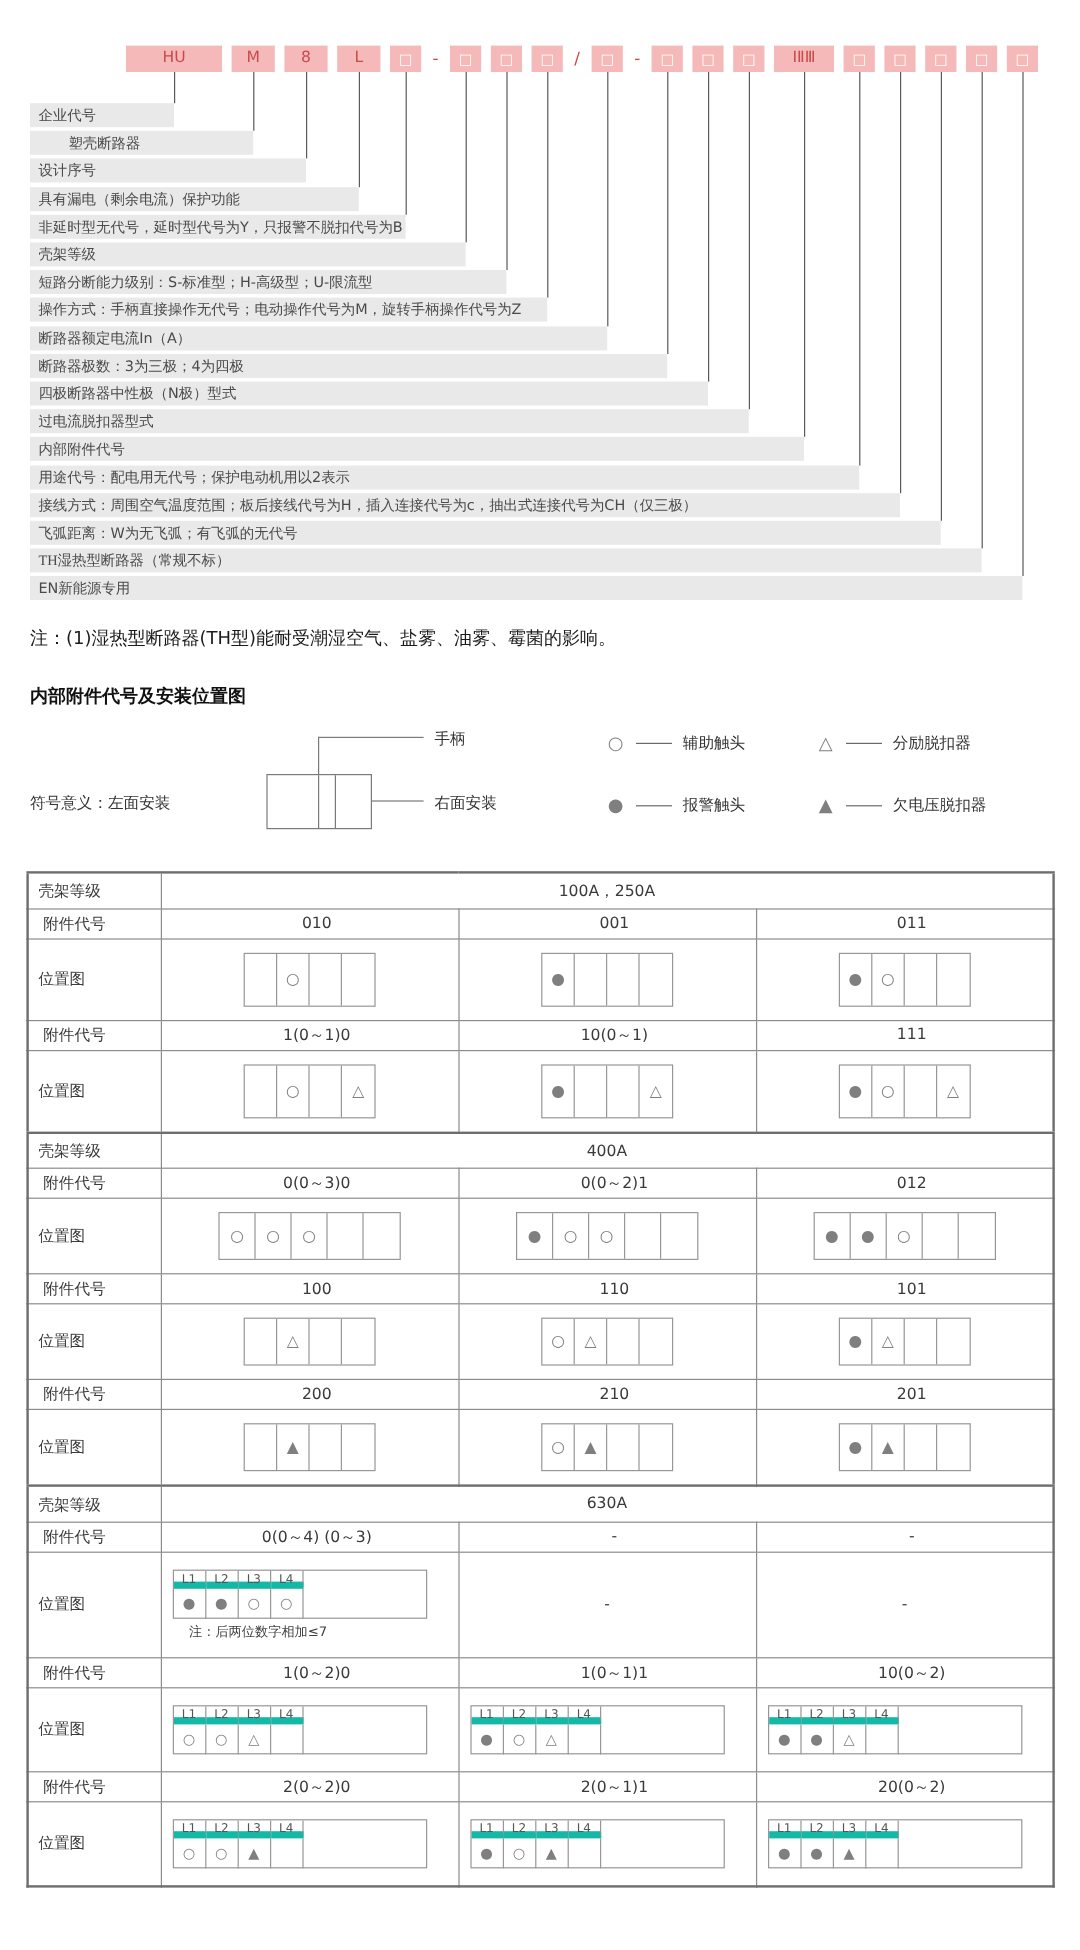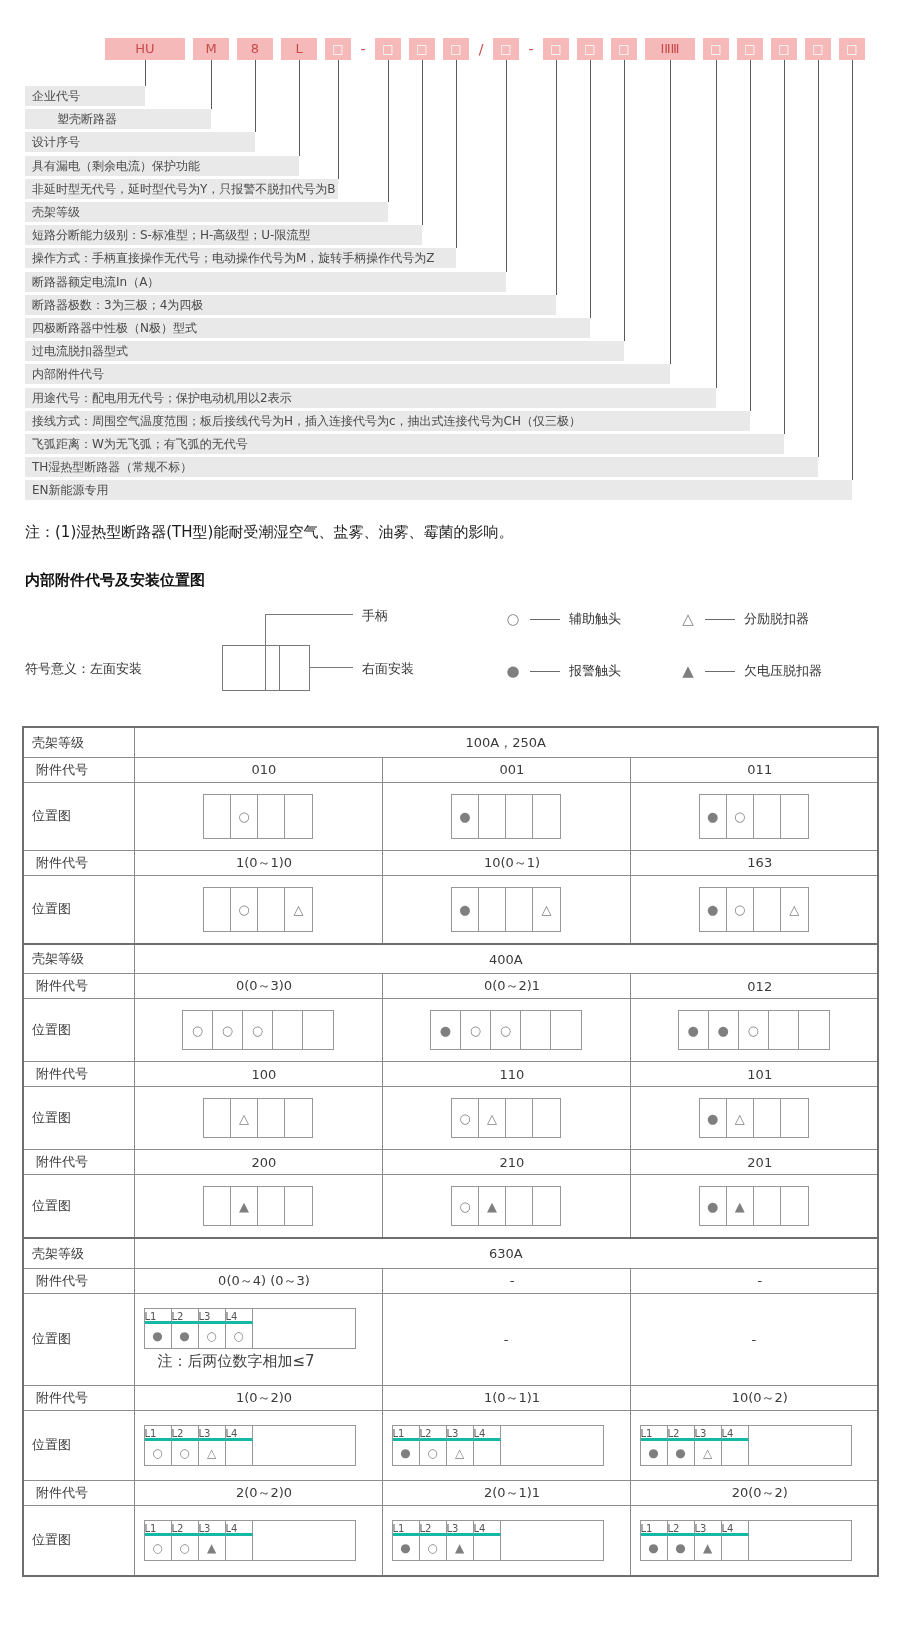--- a/index.html
+++ b/index.html
@@ -53,23 +53,23 @@
   .acc td.labeled-cell { text-align: left; padding: 14px 0 14px 9px; }
   .slot-box { display: inline-flex; border: 1px solid #979797; vertical-align: middle; background: #fff; }
   .slot { width: 27px; border-right: 1px solid #979797; display: flex; align-items: center; justify-content: center; font-size: 13px; color: #7f7f7f; }
   .slot-box.w30 .slot { width: 30px; }
   .slot:last-child { border-right: none; }
   .slot-box.h45 .slot { height: 43px; }
   .slot-box.h40 .slot { height: 38px; }
   .lab-wrap { display: inline-block; text-align: left; }
   .lab-box { border: 1px solid #979797; width: 212px; height: 41px; background: #fff; }
   .lab-grid { display: grid; grid-template-columns: repeat(4, 27px); }
-  .lab-h { height: 15px; line-height: 15px; font-size: 10px; text-align: left; border-right: 1px solid #979797; border-bottom: 3px solid #14b8a6; color: #555; }
+  .lab-h { height: 15px; line-height: 15px; font-size: 10px; text-align: center; border-right: 1px solid #979797; border-bottom: 6px solid #14b8a6; color: #555; }
   .lab-b { height: 25px; line-height: 25px; font-size: 12px; text-align: center; border-right: 1px solid #979797; color: #7f7f7f; }
-  .lab-note { font-size: 15px; color: #3f3f3f; margin-top: 3px; padding-left: 14px; }
+  .lab-note { font-size: 11px; color: #3f3f3f; margin-top: 3px; padding-left: 14px; }
 </style>
 </head>
 <body>
 
 <div class="code-diagram">
   <div class="code-row" id="code-row">
       <div class="code-box" style="width: 80px;">HU</div>
       <div class="code-box" style="width: 36px;">M</div>
       <div class="code-box" style="width: 36px;">8</div>
       <div class="code-box" style="width: 36px;">L</div>
@@ -118,21 +118,21 @@
       <div class="label-bar" style="top: 341px; left: 25px; width: 599px;">过电流脱扣器型式</div>
       <div class="lead-line" style="left: 670px; top: 60px; height: 304px;"></div>
       <div class="label-bar" style="top: 364px; left: 25px; width: 645px;">内部附件代号</div>
       <div class="lead-line" style="left: 716px; top: 60px; height: 328px;"></div>
       <div class="label-bar" style="top: 388px; left: 25px; width: 691px;">用途代号：配电用无代号；保护电动机用以2表示</div>
       <div class="lead-line" style="left: 750px; top: 60px; height: 351px;"></div>
       <div class="label-bar" style="top: 411px; left: 25px; width: 725px;">接线方式：周围空气温度范围；板后接线代号为H，插入连接代号为c，抽出式连接代号为CH（仅三极）</div>
       <div class="lead-line" style="left: 784px; top: 60px; height: 374px;"></div>
       <div class="label-bar" style="top: 434px; left: 25px; width: 759px;">飞弧距离：W为无飞弧；有飞弧的无代号</div>
       <div class="lead-line" style="left: 818px; top: 60px; height: 397px;"></div>
-      <div class="label-bar" style="top: 457px; left: 25px; width: 793px;">TH湿热型断路器（常规不标）</div>
+      <div class="label-bar" style="top: 457px; left: 25px; width: 793px; font-family: Liberation Serif, serif;">TH湿热型断路器（常规不标）</div>
       <div class="lead-line" style="left: 852px; top: 60px; height: 420px;"></div>
       <div class="label-bar" style="top: 480px; left: 25px; width: 827px;">EN新能源专用</div>
     </div>
 </div>
 
 <div class="notes">
   <div>注：(1)湿热型断路器(TH型)能耐受潮湿空气、盐雾、油雾、霉菌的影响。</div>
 </div>
 
 <div class="section-title">内部附件代号及安装位置图</div>
@@ -216,21 +216,21 @@
               <span>○</span>
             </div>
             <div class="slot"></div>
             <div class="slot"></div>
           </div></td>
       </tr>
       <tr class="codes-row">
         <td class="row-label">附件代号</td>
         <td class="code-value">1(0～1)0</td>
         <td class="code-value">10(0～1)</td>
-        <td class="code-value">163</td>
+        <td class="code-value">111</td>
       </tr>
       <tr>
         <td class="row-label">位置图</td>
         <td class="diagram-cell"><div class="slot-box h45">
             <div class="slot"></div>
             <div class="slot">
               <span>○</span>
             </div>
             <div class="slot"></div>
             <div class="slot">

